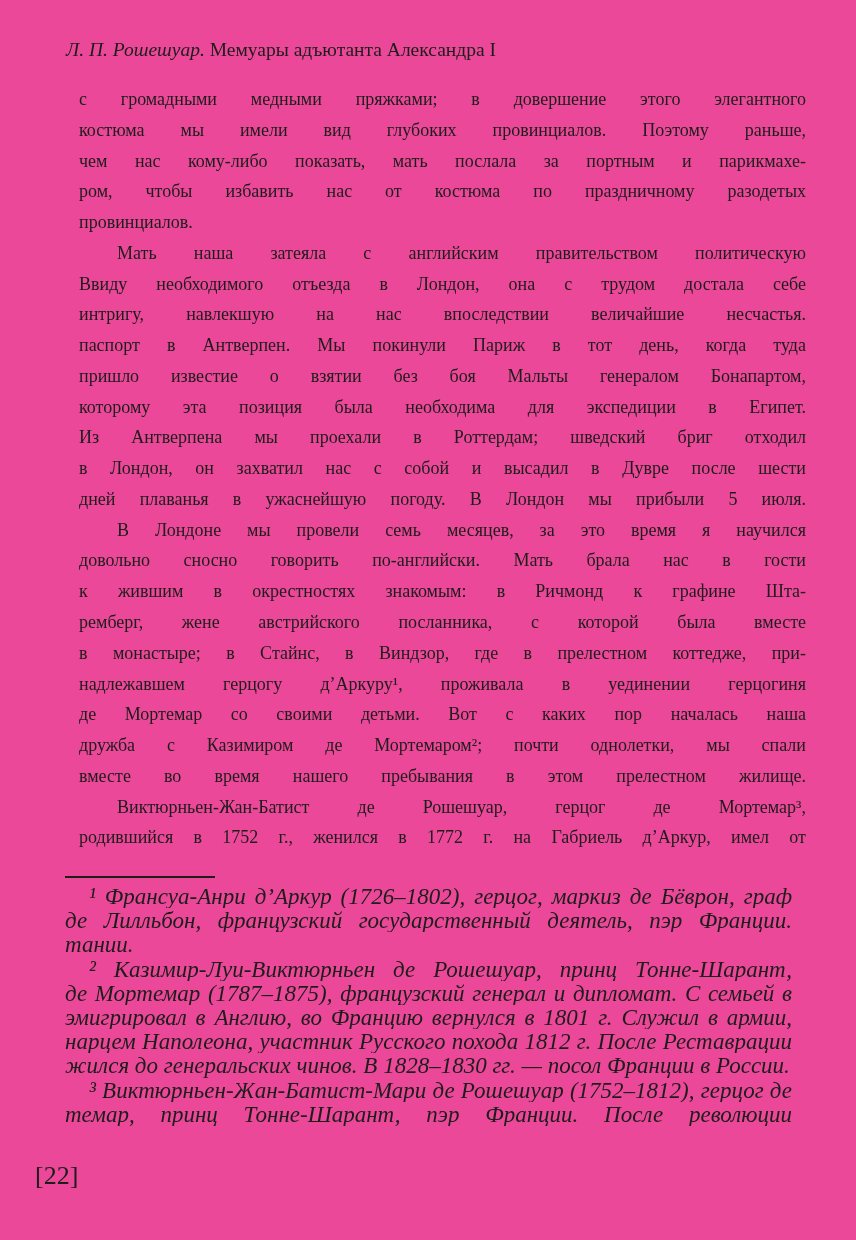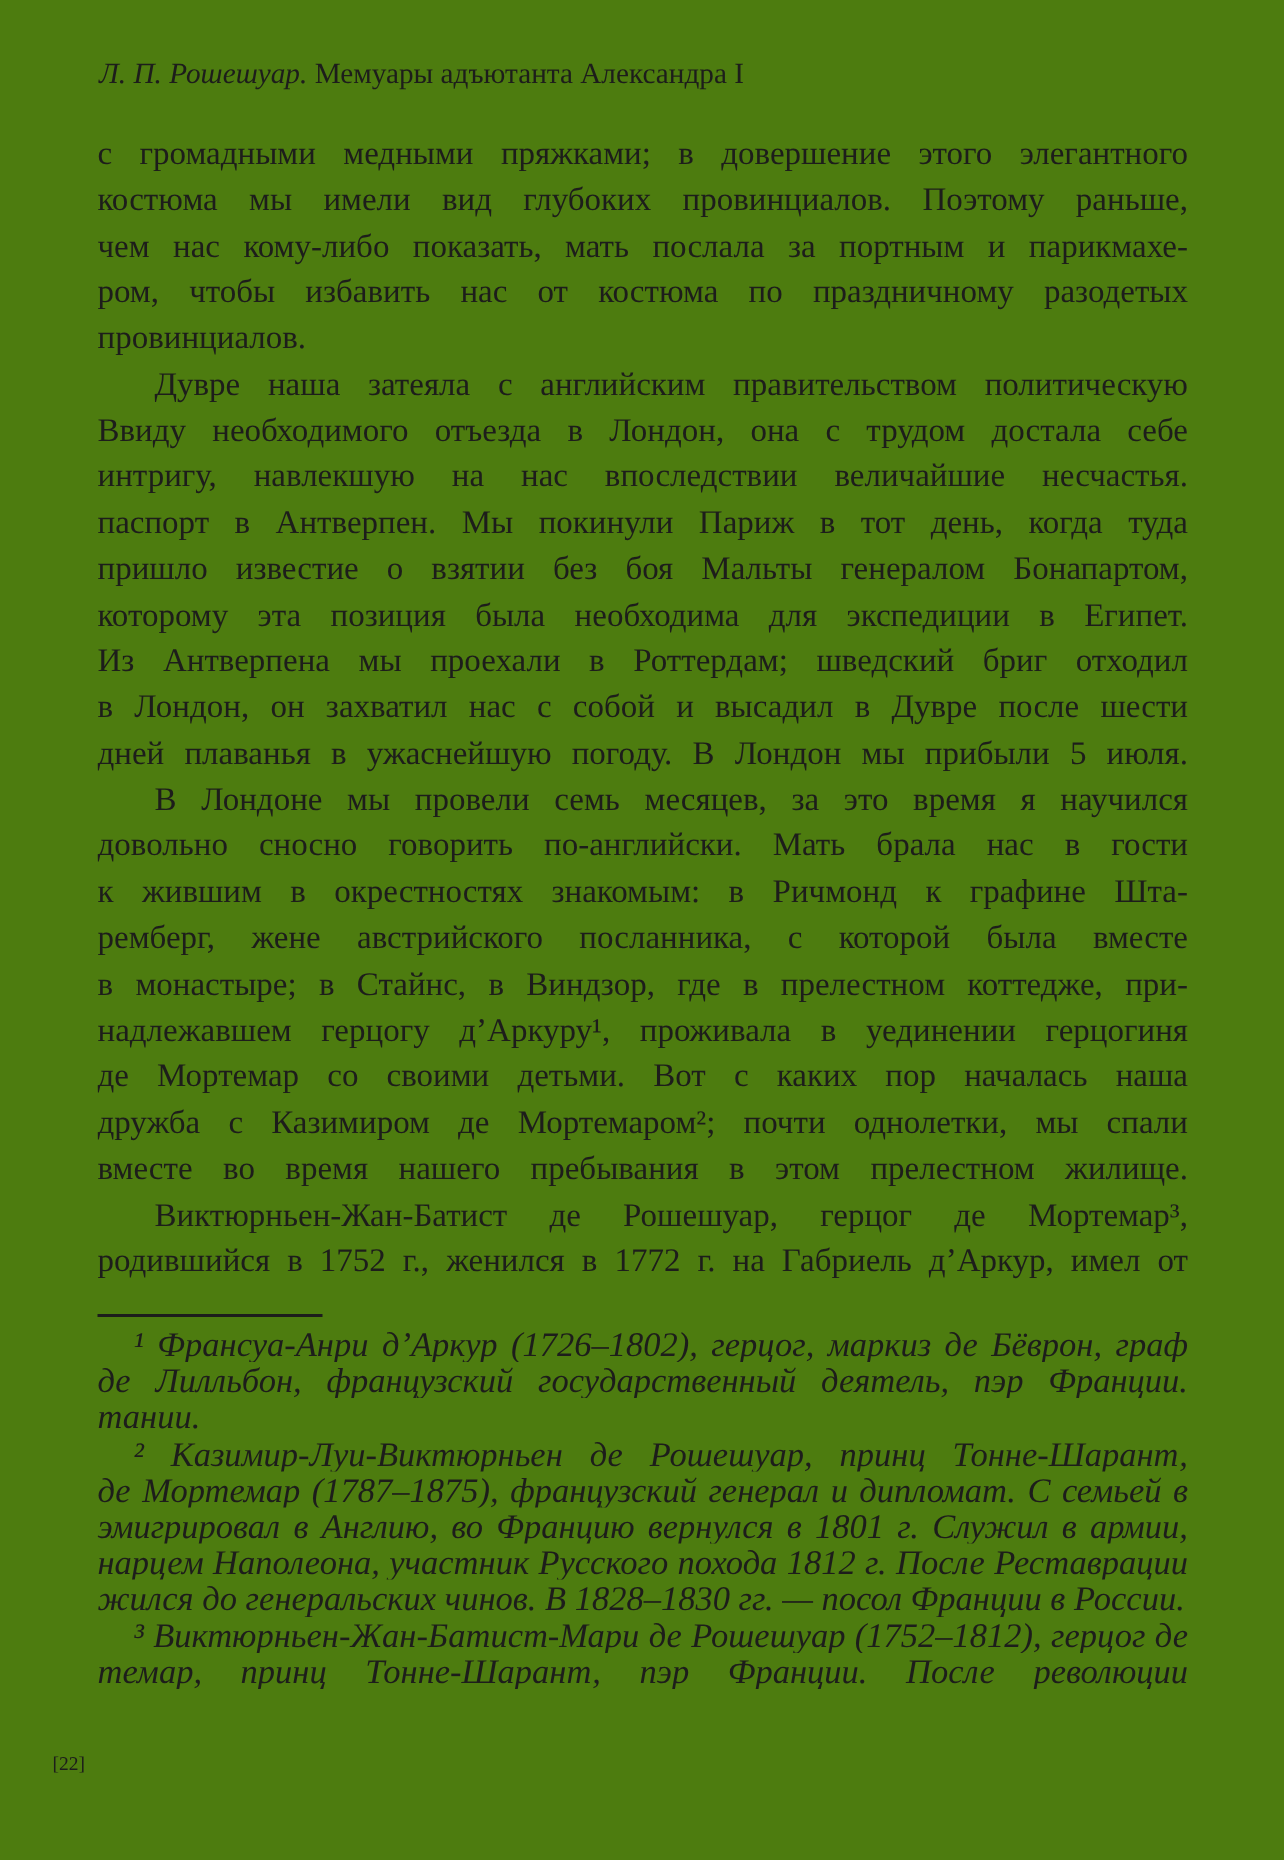--- a/index.html
+++ b/index.html
@@ -2,41 +2,41 @@
 <html lang="ru"><head>
 <meta charset="utf-8">
 <style>
   html, body { margin: 0; padding: 0; }
   body { background: #e8e8e8; }
   .page {
     position: relative;
     width: 856px;
     height: 1240px;
     margin: 0 auto;
-    background: #4d7c0f;
+    background: #ec4899;
     color: #1d1d1b;
     font-family: "Liberation Serif", "DejaVu Serif", serif;
     overflow: hidden;
   }
   .running-header {
     position: absolute;
     left: 66px;
     top: 38px;
     width: 727px;
     font-size: 19.5px;
     line-height: 24px;
     white-space: nowrap;
   }
   .running-header .author { font-style: italic; }
   .body-text {
     position: absolute;
-    left: 65px;
+    left: 79px;
     top: 89px;
     width: 727px;
-    font-size: 22px;
+    font-size: 18px;
   }
   .body-text .line { height: 30.77px; }
   .body-text .para.indented .line:first-child { text-indent: 38px; }
   .footnote-sep {
     position: absolute;
     left: 65px;
     top: 876px;
     width: 150px;
     border-top: 2px solid #1d1d1b;
   }
@@ -57,41 +57,41 @@
     white-space: normal;
   }
   .line.line-last {
     text-align: left;
     text-align-last: left;
   }
   .page-number {
     position: absolute;
     left: 35px;
     top: 1164px;
-    font-size: 13px;
+    font-size: 26px;
     line-height: 24px;
   }
 </style>
 </head>
 <body>
 
 <div class="page">
 
   <div class="running-header"><span class="author">Л. П. Рошешуар.</span> <span class="title">Мемуары адъютанта Александра I</span></div>
 
   <div class="body-text" id="body-text">
       <div class="para">
         <div class="line">с громадными медными пряжками; в довершение этого элегантного</div>
         <div class="line">костюма мы имели вид глубоких провинциалов. Поэтому раньше,</div>
         <div class="line">чем нас кому-либо показать, мать послала за портным и парикмахе-</div>
         <div class="line">ром, чтобы избавить нас от костюма по праздничному разодетых</div>
         <div class="line line-last">провинциалов.</div>
       </div>
       <div class="para indented">
-        <div class="line">Дувре наша затеяла с английским правительством политическую</div>
+        <div class="line">Мать наша затеяла с английским правительством политическую</div>
         <div class="line">Ввиду необходимого отъезда в Лондон, она с трудом достала себе</div>
         <div class="line">интригу, навлекшую на нас впоследствии величайшие несчастья.</div>
         <div class="line">паспорт в Антверпен. Мы покинули Париж в тот день, когда туда</div>
         <div class="line">пришло известие о взятии без боя Мальты генералом Бонапартом,</div>
         <div class="line">которому эта позиция была необходима для экспедиции в Египет.</div>
         <div class="line">Из Антверпена мы проехали в Роттердам; шведский бриг отходил</div>
         <div class="line">в Лондон, он захватил нас с собой и высадил в Дувре после шести</div>
         <div class="line">дней плаванья в ужаснейшую погоду. В Лондон мы прибыли 5 июля.</div>
       </div>
       <div class="para indented">

